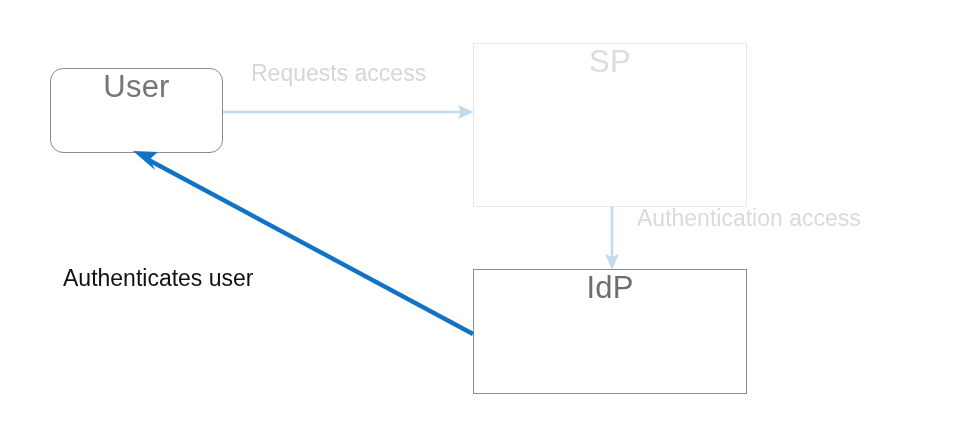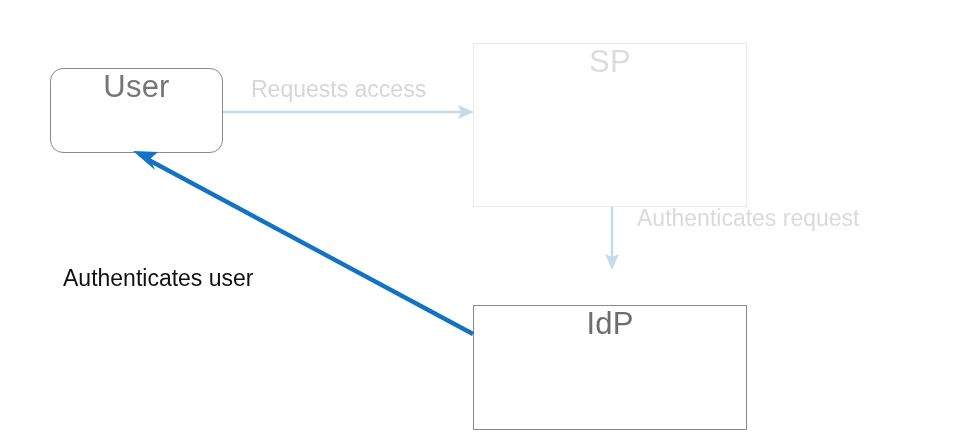--- a/index.html
+++ b/index.html
@@ -55,39 +55,37 @@
     letter-spacing: 0.2px;
   }
   
   #node-idp {
     left: 473px;
     top: 269px;
     width: 274px;
     height: 125px;
     border: 1.6px solid #8b8b8b;
     z-index: 4;
-    margin-top: 36px;
   }
   #node-idp .node-label {
     font-size: 31px;
     color: #6d6d6d;
     letter-spacing: 0.2px;
   }
   
   .edge-label {
     position: absolute;
     white-space: nowrap;
     user-select: none;
   }
   #label-requests-access {
     left: 251px;
     top: 60px;
     font-size: 23px;
     color: #d6d6d6;
-    margin-top: 16px;
   }
   #label-auth-request {
     left: 637px;
     top: 205px;
     font-size: 23px;
     color: #dadada;
   }
   #label-authenticates-user {
     left: 63px;
     top: 265px;
@@ -147,17 +145,17 @@
   <svg id="edges" viewBox="0 0 973 445" xmlns="http://www.w3.org/2000/svg">
 
     <g>
       <line x1="473" y1="334" x2="145" y2="158" stroke="#1273c4" stroke-width="4.4" stroke-linecap="butt"></line>
       <polygon points="133,151 158,152 150,159 155,170" fill="#1273c4"></polygon>
     </g>
   </svg>
 
   <div class="edge-label" id="label-requests-access">Requests access</div>
 
-  <div class="edge-label" id="label-auth-request">Authenticates request</div>
+  <div class="edge-label" id="label-auth-request">Authentication access</div>
 
   <div class="edge-label" id="label-authenticates-user">Authenticates user</div>
 
 </div>
 
 </body></html>

